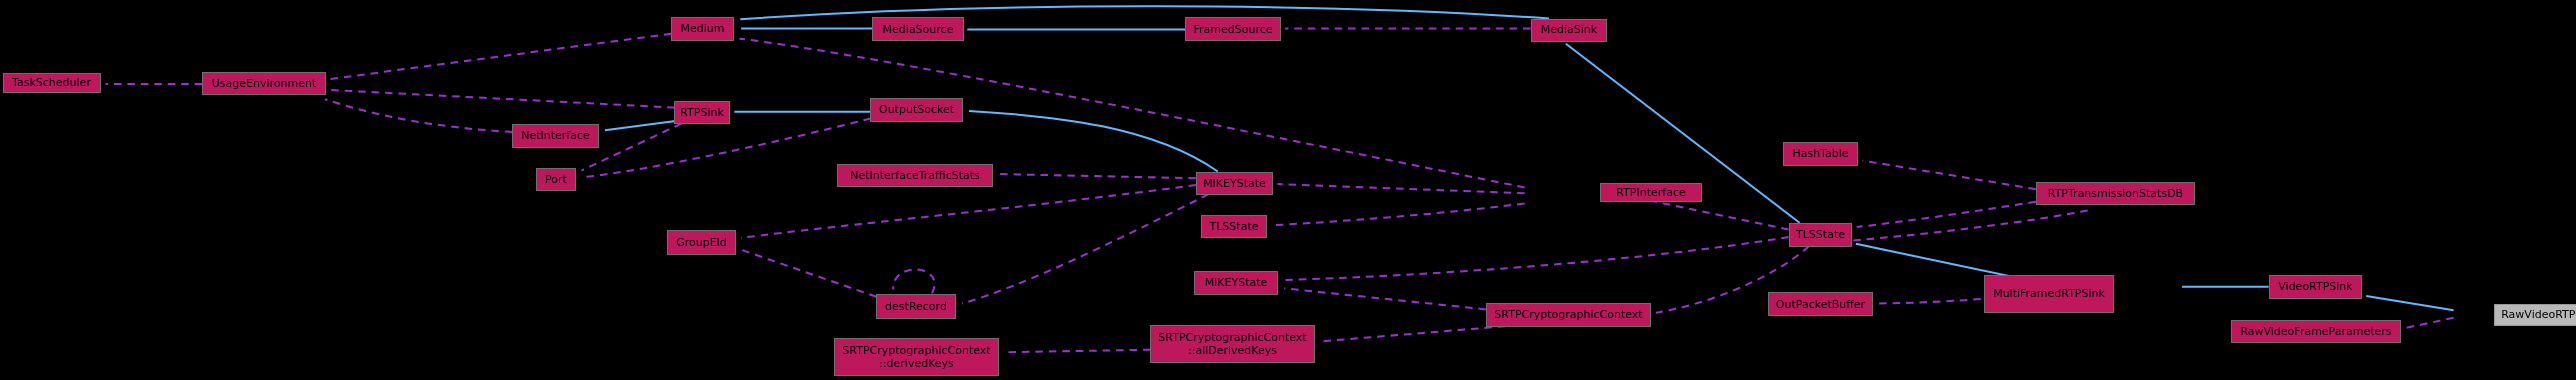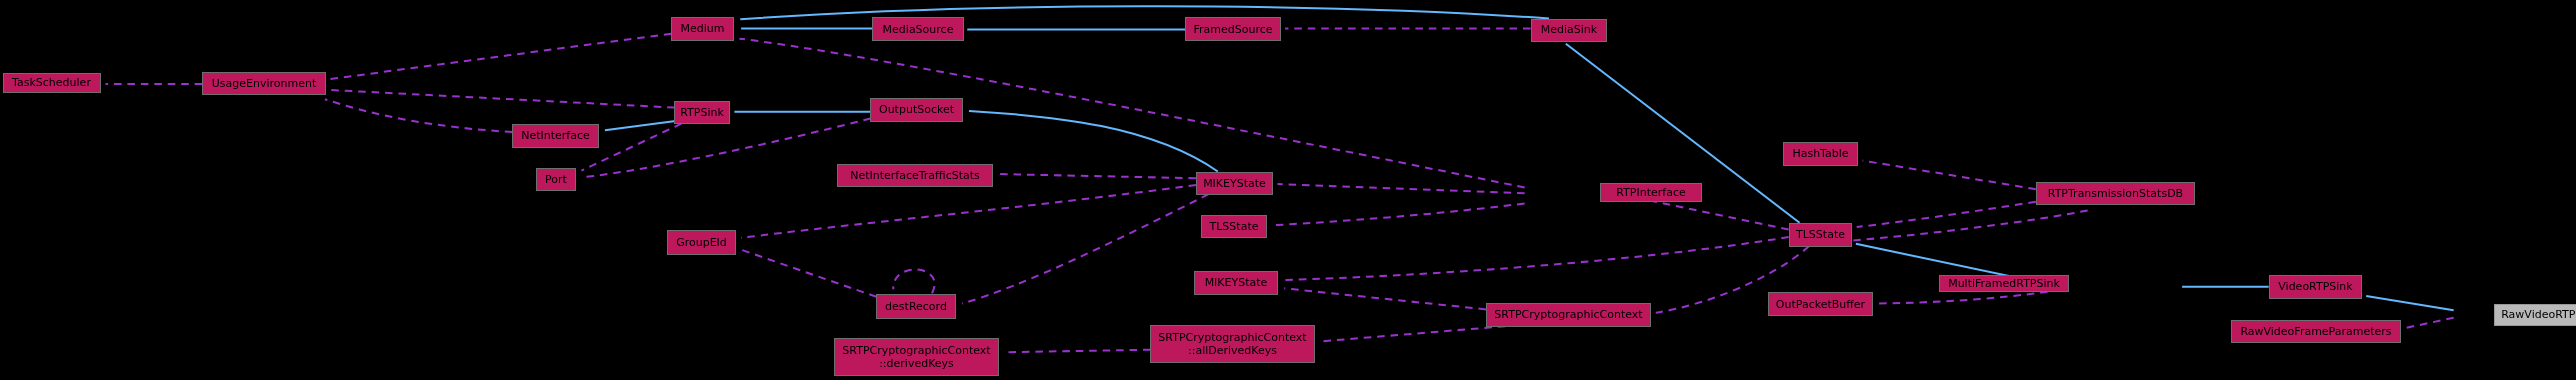--- a/index.html
+++ b/index.html
@@ -133,21 +133,21 @@
     </div>
   <div class="node" style="left:1194px;top:271px;width:84px;height:23.5px">
       <span>MIKEYState</span>
     </div>
   <div class="node" style="left:1486px;top:303px;width:165px;height:23.5px">
       <span>SRTPCryptographicContext</span>
     </div>
   <div class="node" style="left:1768px;top:292px;width:105px;height:24.4px">
       <span>OutPacketBuffer</span>
     </div>
-  <div class="node" style="left:1939px;top:275px;width:130px;height:17px">
+  <div class="node" style="left:1984px;top:275px;width:130px;height:38px">
       <span>MultiFramedRTPSink</span>
     </div>
   <div class="node" style="left:2269px;top:275px;width:93px;height:23.5px">
       <span>VideoRTPSink</span>
     </div>
   <div class="node highlight" style="left:2454px;top:304px;width:112px;height:22px">
       <span>RawVideoRTPSink</span>
     </div>
   <div class="node" style="left:2231px;top:320px;width:170px;height:23px">
       <span>RawVideoFrameParameters</span>

